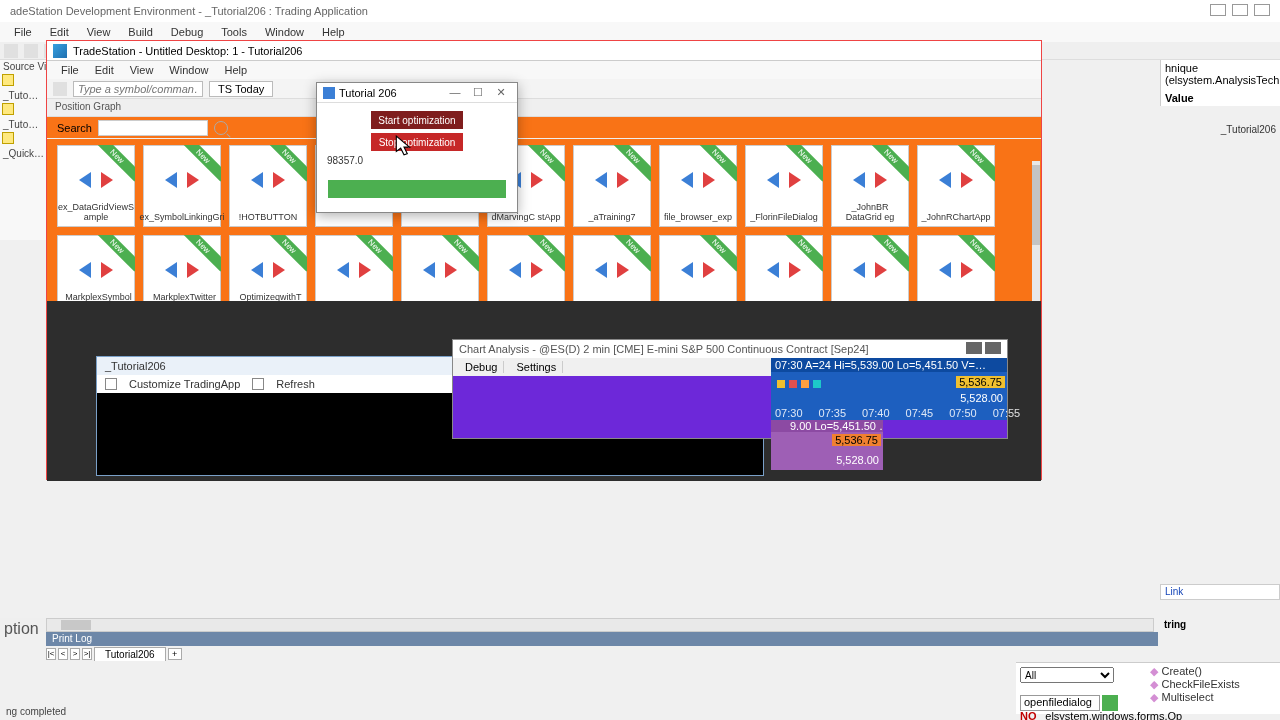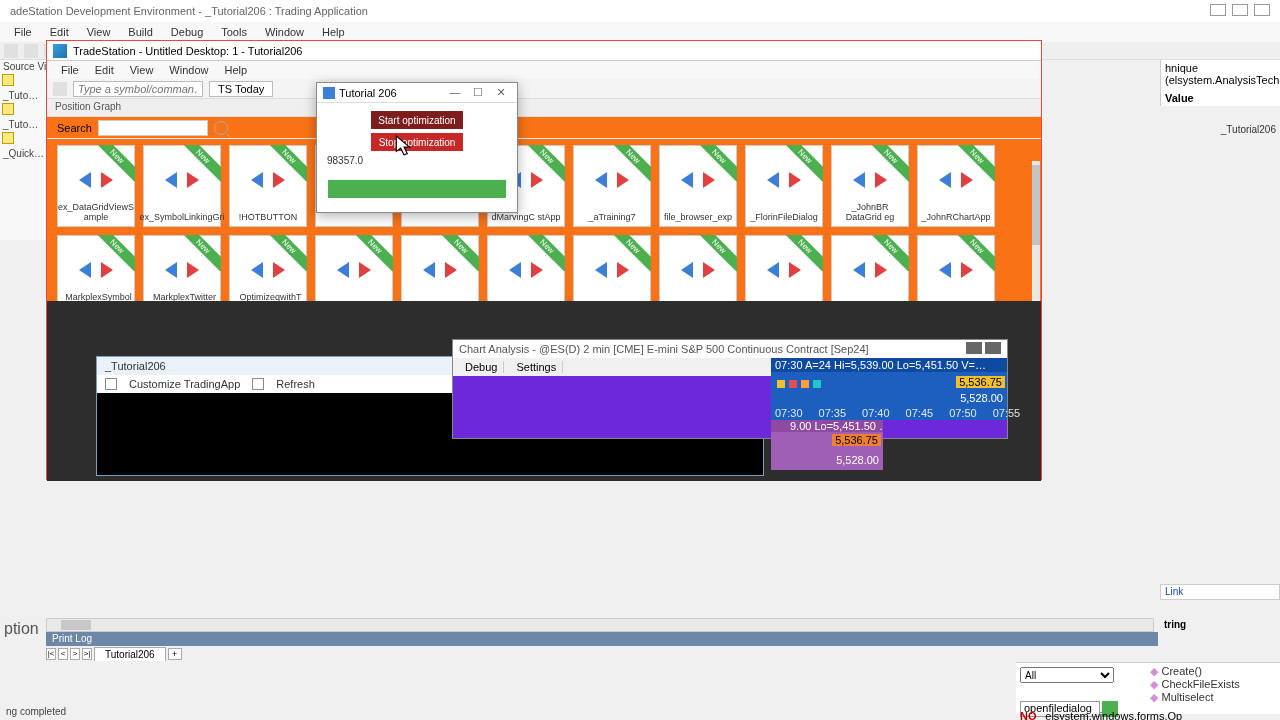--- a/index.html
+++ b/index.html
@@ -93,21 +93,21 @@
 .tabs-foot .nav{ width:10px;height:12px;border:1px solid #aaa; background:#fff; font-size:8px; text-align:center;}
 .tabs-foot .tab{ padding:1px 10px; border:1px solid #aaa; border-bottom:none; background:#fff; font-size:10px;}
 .tabs-foot .plus{ width:14px;height:12px;border:1px solid #aaa; background:#fff; text-align:center; font-size:9px;}
 
 
 .right-top { position:absolute; right:0; top:60px; width:120px; height:46px; background:#fff; border-left:1px solid #ccc; padding:2px 4px; font-size:10px; }
 .right-val { position:absolute; right:4px; top:124px; font-size:10px; color:#333;}
 .right-mid { position:absolute; right:0; top:584px; width:120px; height:16px; background:#fff; border:1px solid #ccc; padding:1px 4px; color:#1646b8; font-size:10px;}
 .right-tring { position:absolute; right:0; top:618px; width:120px; font-size:10px; padding:1px 4px;font-weight:bold;}
 .right-bottom { position:absolute; right:0; left:1016px; top:662px; height:52px; background:#fff; border-top:1px solid #ccc; display:flex; }
-.rb-left { width:130px; padding:4px; display:flex; flex-direction:column; gap:18px;}
+.rb-left { width:130px; padding:4px; display:flex; flex-direction:column; gap:12px;}
 .rb-left select{ width:94px; height:16px; font-size:10px;}
 .rb-left .inp{ width:80px; height:16px; border:1px solid #999; padding:0 3px; display:inline-block;}
 .rb-left .go{ display:inline-block; width:16px;height:16px; background:#4caf50; vertical-align:top; margin-left:2px;}
 .rb-right { flex:1; padding:2px 4px; font-size:10px; color:#333; }
 .rb-right .item::before{ content:"◆ "; color:#d48fd4; }
 .rb-row2 { font-size:10px; padding-left:4px;}
 .rb-row2 .ni{ color:#c00000; font-weight:bold; margin-right:6px;}
 
 .status-foot { position:absolute; left:0; bottom:0; height:16px; width:200px; font-size:10px; padding:2px 6px; color:#444;}
 .inner-scroll { position:absolute; right:1px; top:120px; width:8px; height:170px; background:#e8e8e8;}

